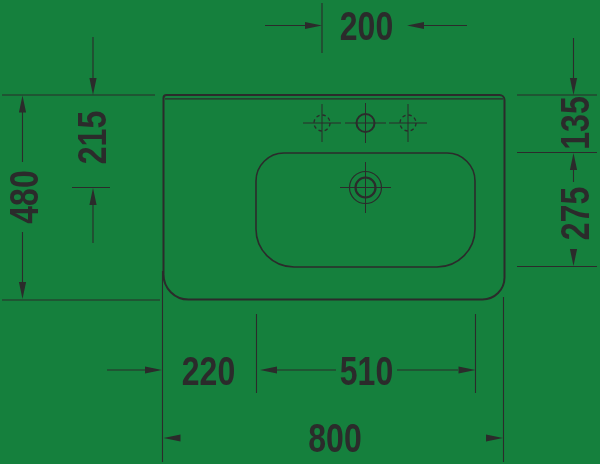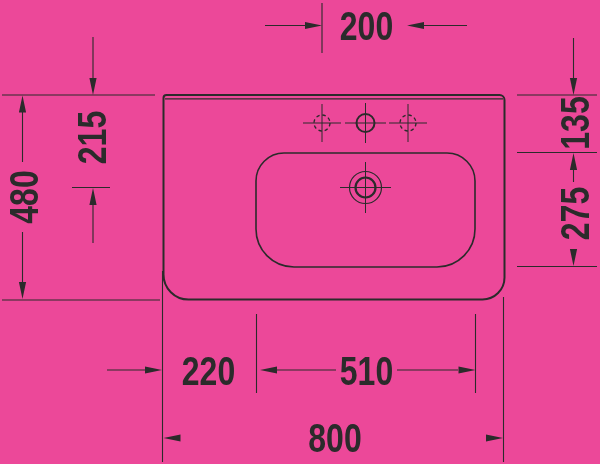--- a/index.html
+++ b/index.html
@@ -1,19 +1,19 @@
 <!DOCTYPE html>
 <html><head>
 <meta charset="utf-8">
 <style>
   html,body{margin:0;padding:0;background:#ffffff;}
   .stage{
     position:relative;
     width:600px;height:464px;
-    background:#ec4899;
+    background:#15803d;
     overflow:hidden;
   }
   svg text{
     font-family:"Liberation Sans","DejaVu Sans",sans-serif;
     font-weight:700;
     font-size:41px;
     fill:#2b2b2b;
   }
 </style>
 </head>

